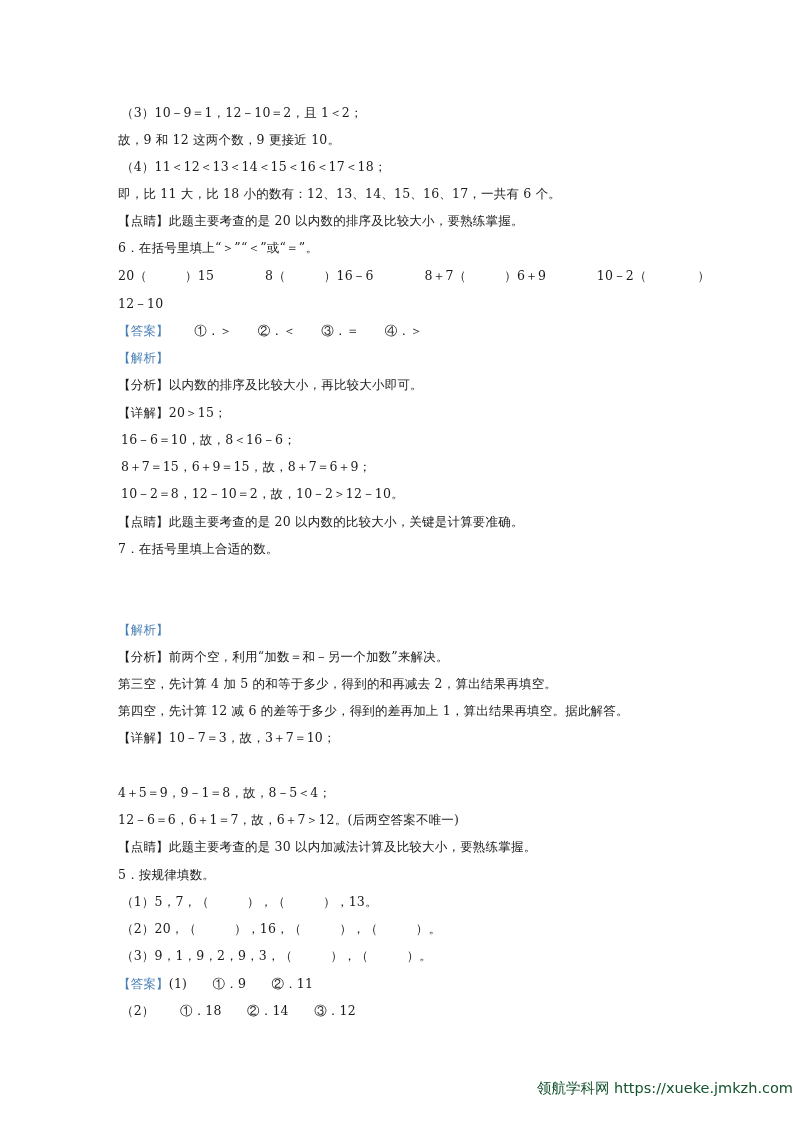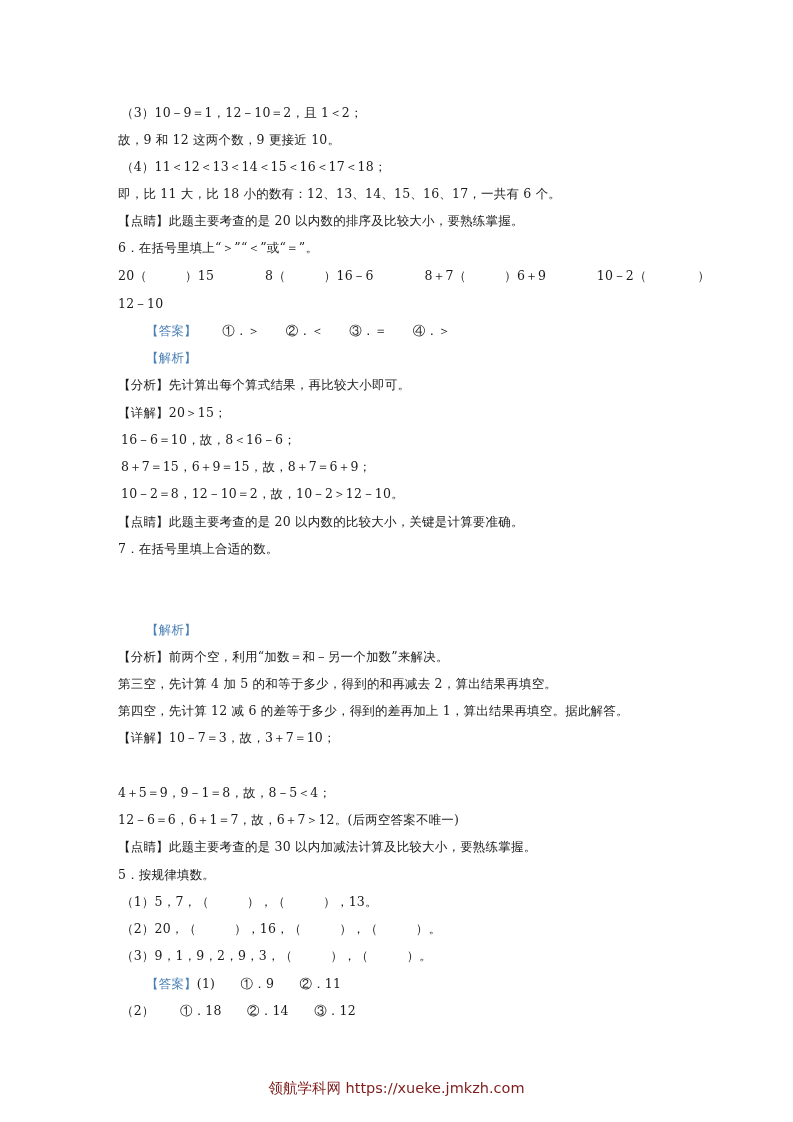--- a/index.html
+++ b/index.html
@@ -7,44 +7,44 @@
       width: 793px; height: 1122px; position: relative; overflow: hidden;
       font-family: "DejaVu Serif", "Liberation Serif", serif;
       color: #1a1a1a;
     }
     .page { position: absolute; left: 0; top: 8px; width: 793px; height: 1122px; }
     .line {
       position: absolute; left: 118px; font-size: 12.5px; line-height: 16px;
       white-space: pre; letter-spacing: 0.2px;
     }
     .indent { left: 121px; }
-    .blue { color: #4a7fb5; margin-left: 28px; }
+    .blue { color: #4a7fb5; }
     .footer {
-      position: absolute; left: 0; width: 793px; top: 1071px; text-align: center;
+      position: absolute; left: 0; width: 793px; top: 1071px; text-align: right;
       font-family: "DejaVu Sans", "Liberation Sans", sans-serif; font-size: 14.5px;
-      color: #7f1d1d;
+      color: #14532d;
     }
   </style>
 </head>
 <body>
 
 <div class="page">
 
   <div class="line indent" style="top:97px">（3）10－9＝1，12－10＝2，且 1＜2；</div>
   <div class="line" style="top:124px">故，9 和 12 这两个数，9 更接近 10。</div>
   <div class="line indent" style="top:151px">（4）11＜12＜13＜14＜15＜16＜17＜18；</div>
   <div class="line" style="top:178px">即，比 11 大，比 18 小的数有：12、13、14、15、16、17，一共有 6 个。</div>
   <div class="line" style="top:205px"><span>【点睛】</span><span>此题主要考查的是 20 以内数的排序及比较大小，要熟练掌握。</span></div>
 
   <div class="line" style="top:232px">6．在括号里填上“＞”“＜”或“＝”。</div>
   <div class="line" style="top:260px">20（　　　）15　　　　8（　　　）16－6　　　　8＋7（　　　）6＋9　　　　10－2（　　　　）</div>
   <div class="line" style="top:288px">12－10</div>
   <div class="line" style="top:315px"><span class="blue">【答案】</span><span>　　①．＞　　②．＜　　③．＝　　④．＞</span></div>
   <div class="line blue" style="top:342px">【解析】</div>
-  <div class="line" style="top:369px"><span>【分析】</span><span>先计算出每个算式结果，再比较大小即可。</span></div>
+  <div class="line" style="top:369px"><span>【分析】</span><span>以内数的排序及比较大小，再比较大小即可。</span></div>
   <div class="line" style="top:397px"><span>【详解】</span><span>20＞15；</span></div>
   <div class="line indent" style="top:424px">16－6＝10，故，8＜16－6；</div>
   <div class="line indent" style="top:451px">8＋7＝15，6＋9＝15，故，8＋7＝6＋9；</div>
   <div class="line indent" style="top:478px">10－2＝8，12－10＝2，故，10－2＞12－10。</div>
   <div class="line" style="top:506px"><span>【点睛】</span><span>此题主要考查的是 20 以内数的比较大小，关键是计算要准确。</span></div>
 
   <div class="line" style="top:533px">7．在括号里填上合适的数。</div>
   <div class="line blue" style="top:614px">【解析】</div>
   <div class="line" style="top:641px"><span>【分析】</span><span>前两个空，利用“加数＝和－另一个加数”来解决。</span></div>
   <div class="line" style="top:668px">第三空，先计算 4 加 5 的和等于多少，得到的和再减去 2，算出结果再填空。</div>

